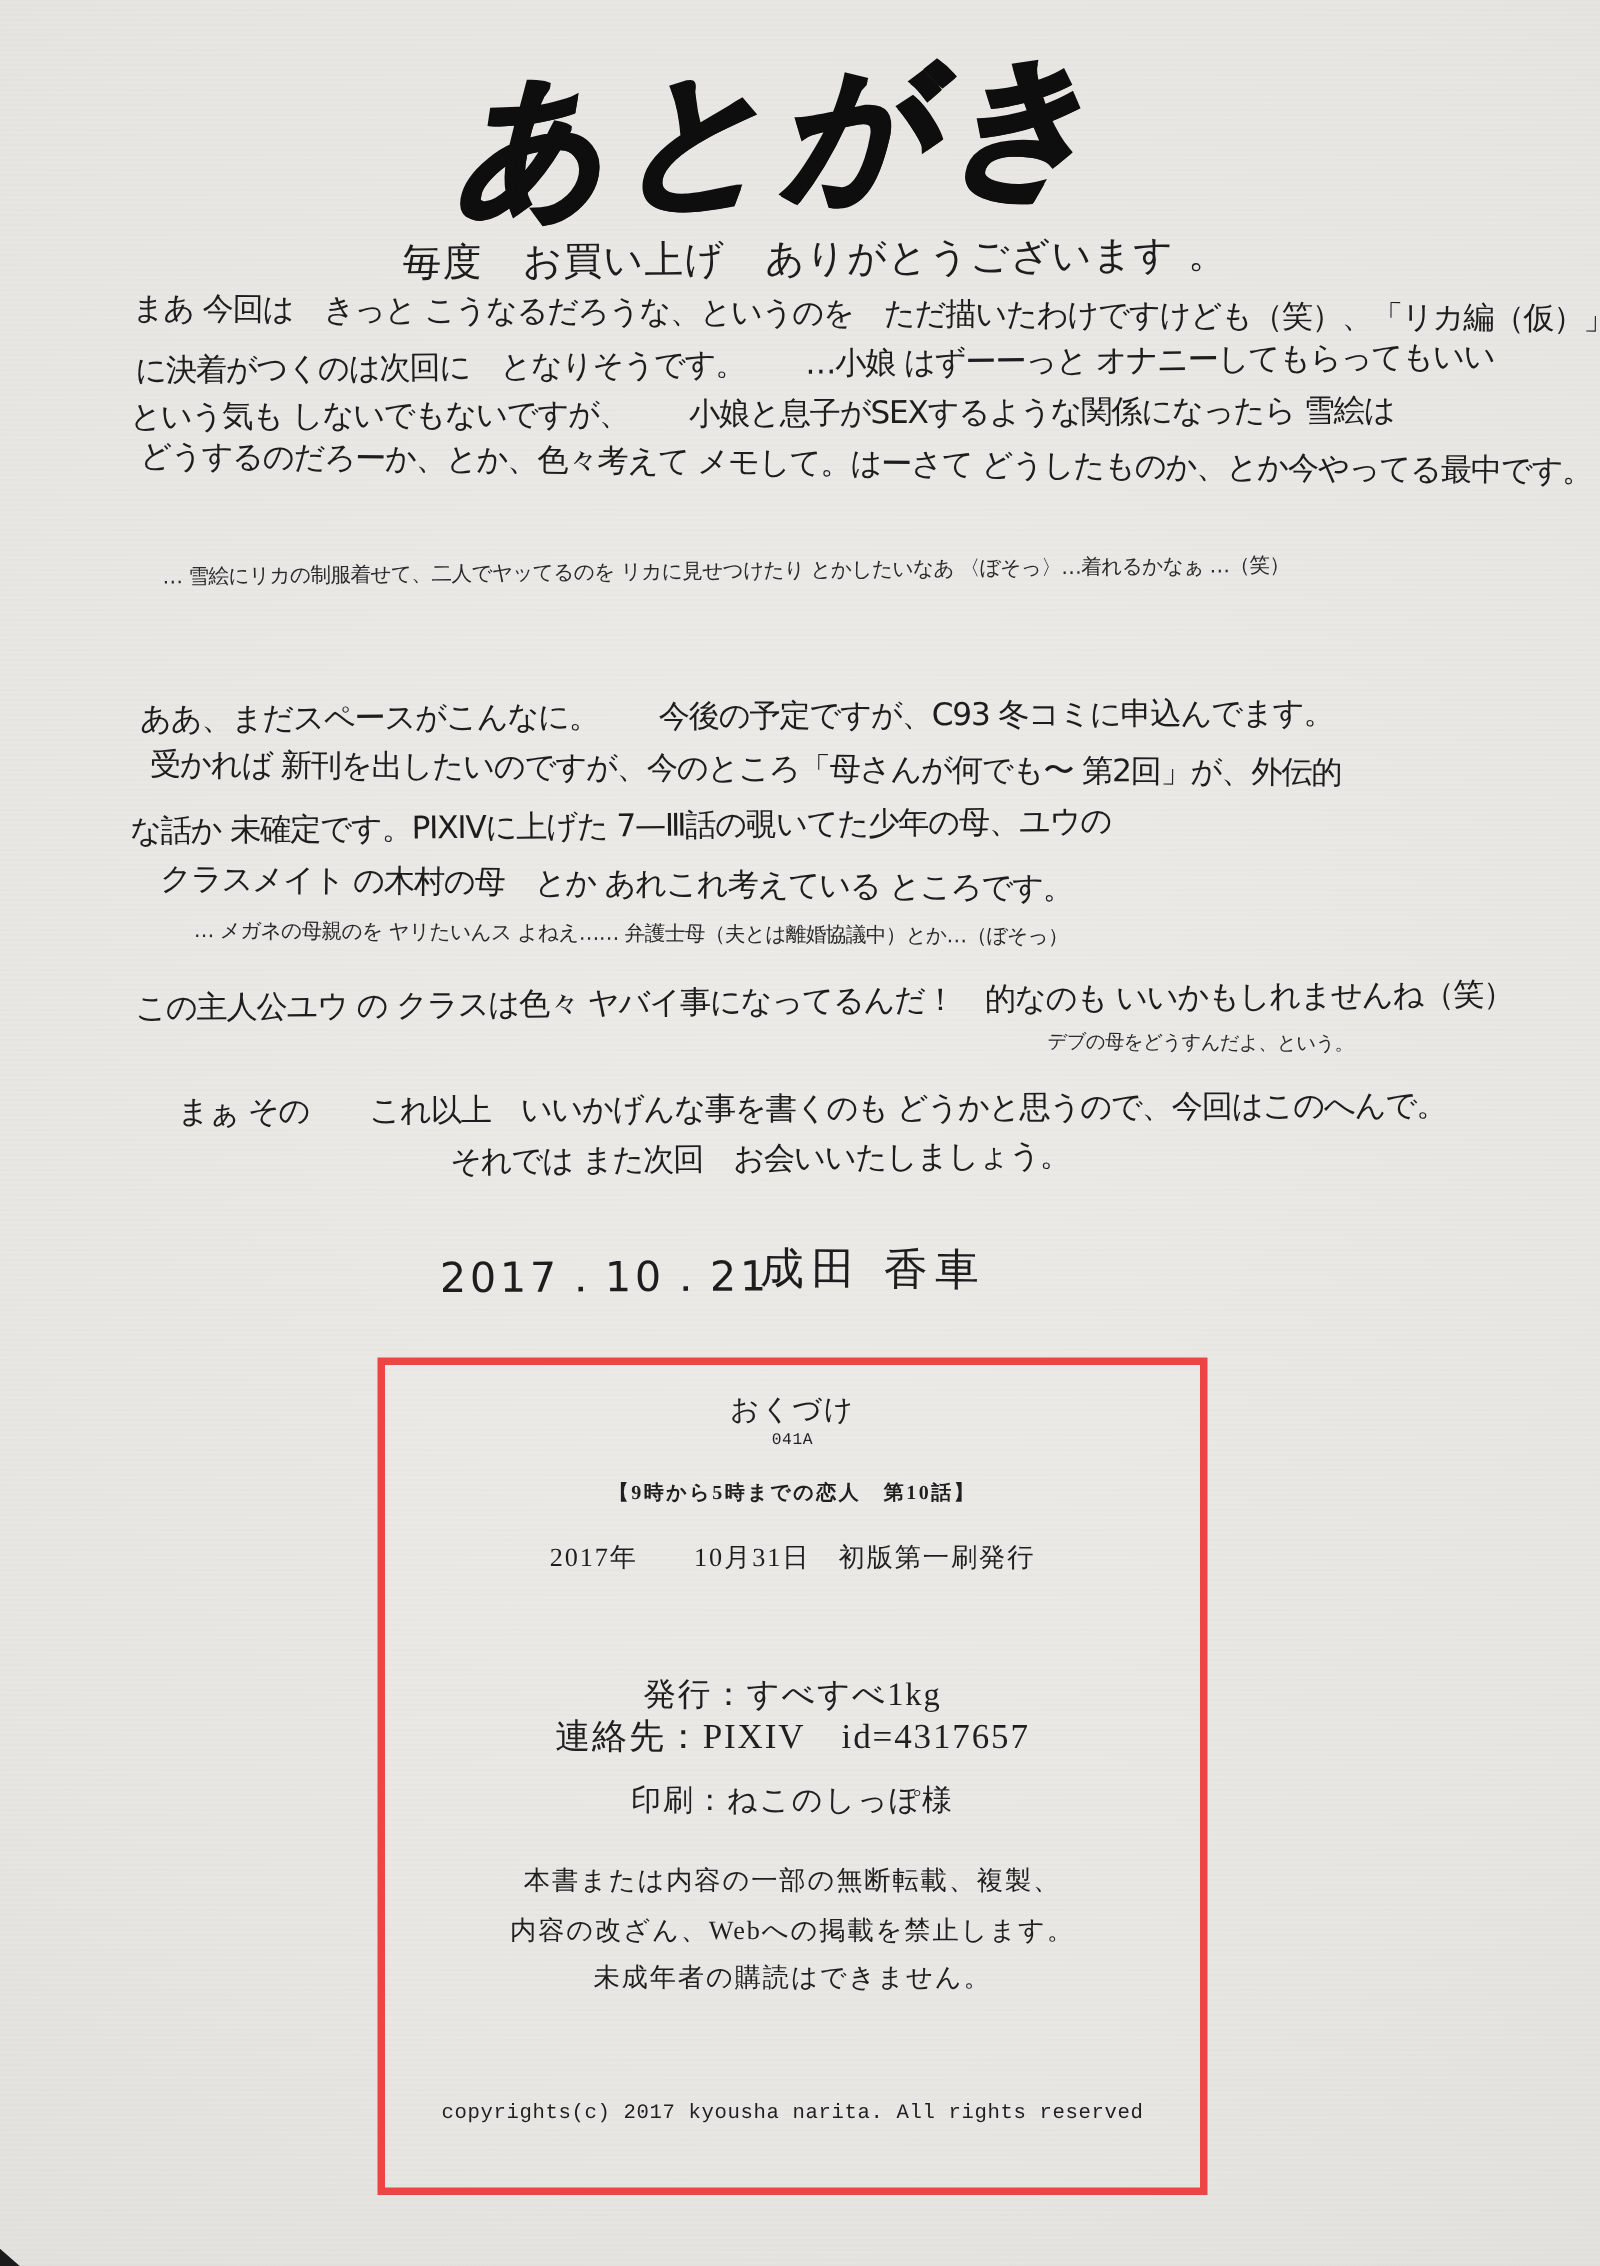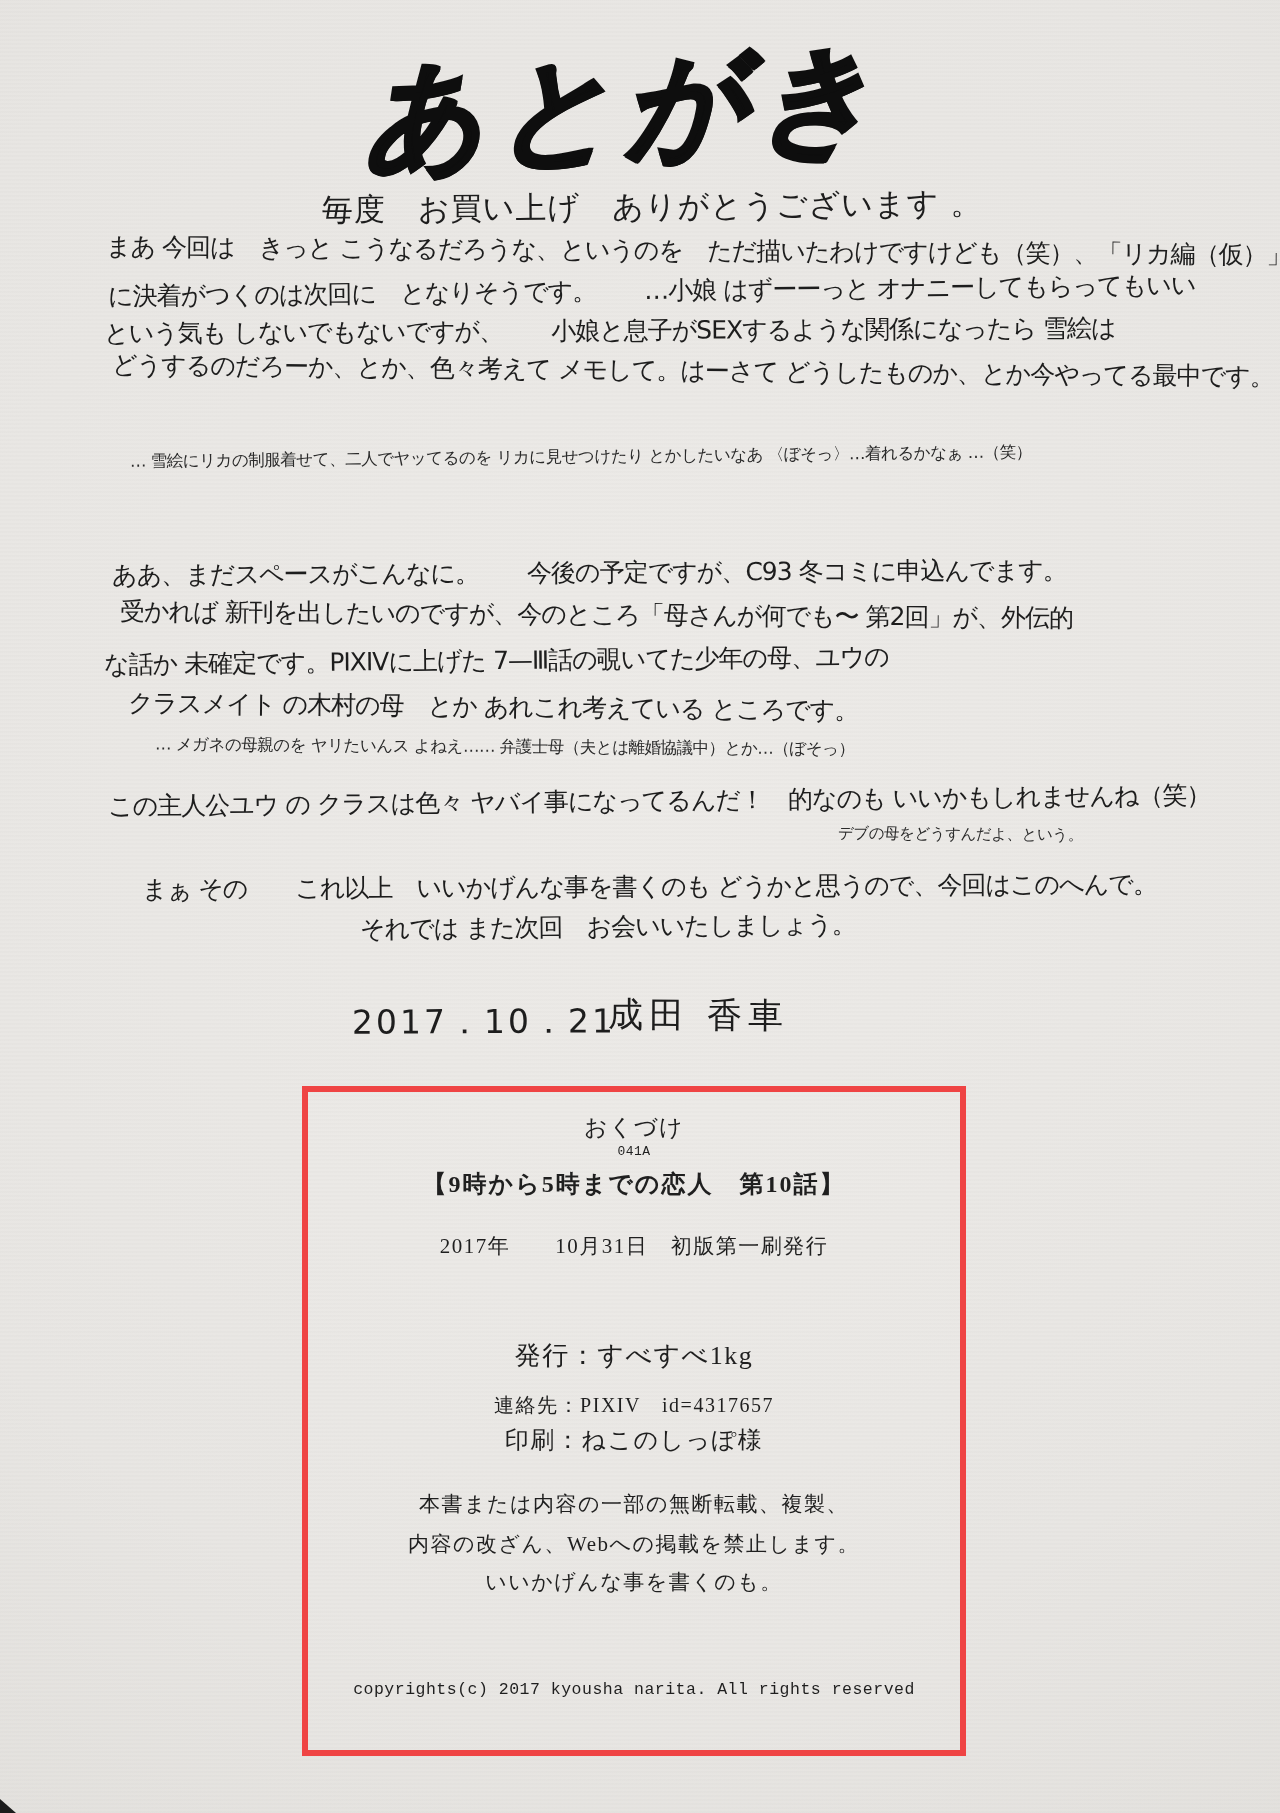--- a/index.html
+++ b/index.html
@@ -44,24 +44,24 @@
     position:absolute;left:302px;top:1086px;width:652px;height:658px;
     border:6px solid #ef4444;background:rgba(255,255,255,0.06);
   }
   .c-line{
     position:absolute;left:0;right:0;text-align:center;white-space:nowrap;color:#1f1f1f;
     font-family:"Liberation Serif","DejaVu Serif",serif;letter-spacing:1.5px;
   }
   .c-mono{font-family:"Liberation Mono","DejaVu Sans Mono",monospace;letter-spacing:0.5px;}
   .c-header{top:20px;font-size:23px;}
   .c-code{top:52px;font-size:13px;}
-  .c-title{top:76px;font-size:24px;font-weight:bold;letter-spacing:2px;}
+  .c-title{top:92px;font-size:16px;font-weight:bold;letter-spacing:2px;}
   .c-edition{top:140px;font-size:21px;}
   .c-publisher{top:246px;font-size:26px;}
-  .c-contact{top:300px;font-size:20px;text-align:center;}
+  .c-contact{top:278px;font-size:28px;text-align:center;}
   .c-printer{top:332px;font-size:24px;}
   .c-notice1{top:398px;font-size:21px;}
   .c-notice2{top:438px;font-size:21px;text-align:center;}
   .c-notice3{top:476px;font-size:21px;}
   .c-copyright{top:588px;font-size:16.5px;}
 </style>
 </head>
 <body>
 
 <div class="page">
@@ -96,18 +96,18 @@
   <div class="colophon">
     <div class="c-line c-header">おくづけ</div>
     <div class="c-line c-code c-mono">041A</div>
     <div class="c-line c-title">【9時から5時までの恋人　第10話】</div>
     <div class="c-line c-edition">2017年　　10月31日　初版第一刷発行</div>
     <div class="c-line c-publisher">発行：すべすべ1kg</div>
     <div class="c-line c-contact">連絡先：PIXIV　id=4317657</div>
     <div class="c-line c-printer">印刷：ねこのしっぽ様</div>
     <div class="c-line c-notice1">本書または内容の一部の無断転載、複製、</div>
     <div class="c-line c-notice2">内容の改ざん、Webへの掲載を禁止します。</div>
-    <div class="c-line c-notice3">いいかげんな事を書くのも。</div>
+    <div class="c-line c-notice3">未成年者の購読はできません。</div>
     <div class="c-line c-copyright c-mono">copyrights(c) 2017  kyousha narita.  All rights reserved</div>
   </div>
 
   <div class="corner-mark"></div>
 </div>
 
 </body></html>

